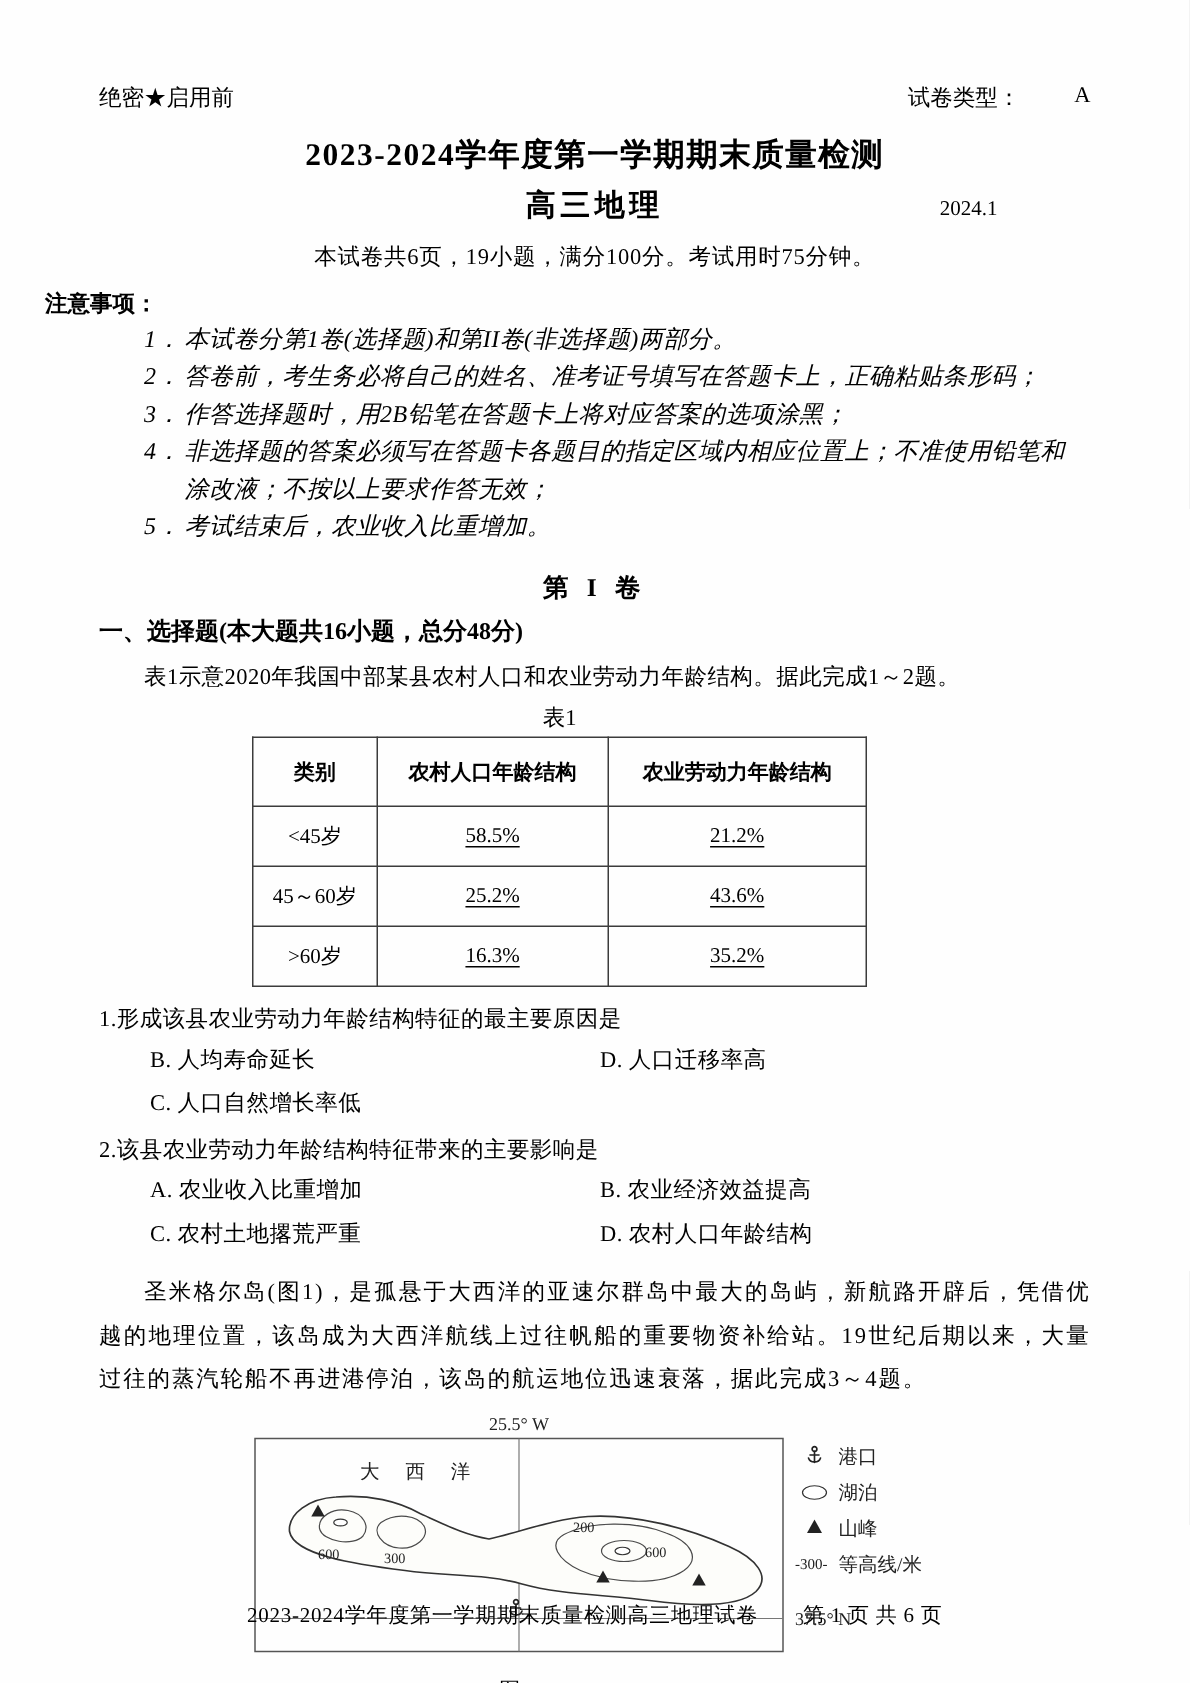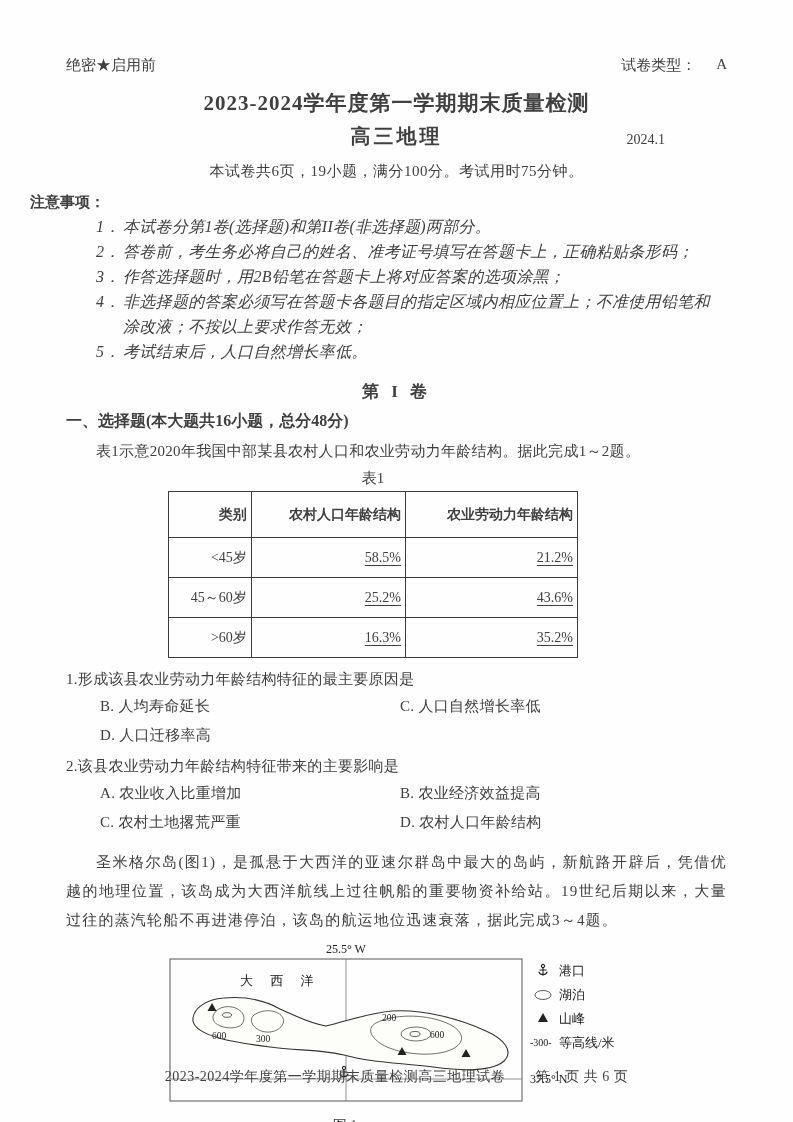--- a/index.html
+++ b/index.html
@@ -2,47 +2,47 @@
 <html><head>
 <meta charset="utf-8">
 <style>
   html,body { margin:0; padding:0; background:#e9e9e9; }
   .page {
     position:relative;
     width:793px; height:1122px;
     margin:0 auto;
     background:#fefefe;
     font-family:"Liberation Serif", serif;
-    color:#404040;
+    color:#000000;
     overflow:hidden;
   }
   .topline {
     display:flex; justify-content:space-between;
     padding:0 66px; margin-top:56px; font-size:15px;
   }
-  .papertype { display:flex; gap:20px; }
+  .papertype { display:flex; gap:36px; }
   .title {
     margin:14px 0 0 0; text-align:center;
     font-size:21px; font-weight:bold; letter-spacing:1px;
   }
   .subject-row { position:relative; text-align:center; margin-top:6px; }
   .subject { font-size:20px; font-weight:bold; letter-spacing:3px; }
   .date { position:absolute; right:128px; top:9px; font-size:14px; }
   .exam-info { text-align:center; font-size:15px; margin-top:12px; letter-spacing:0.5px; }
   .notice-heading { margin:12px 0 2px 30px; font-size:15px; font-weight:bold; }
   .notices { margin:0 70px 0 96px; font-size:16px; line-height:25px; letter-spacing:0.3px;font-style:italic; }
   .notice { padding-left:27px; }
   .notice-num { display:inline-block; width:27px; margin-left:-27px; }
   .section-title { margin-top:16px; text-align:center; font-size:17px; font-weight:bold; letter-spacing:4px; }
   .part-heading { margin:8px 0 0 66px; font-size:16px; font-weight:bold; }
   .intro { margin:10px 66px 0; font-size:15px; text-indent:2em; letter-spacing:0.3px; }
   .table-wrap { width:410px; margin:8px 0 0 168px; }
   .table-caption { text-align:center; font-size:15px; margin-bottom:3px; }
   table.age { border-collapse:collapse; width:410px; font-size:14px; }
-  table.age th, table.age td { border:1px solid #3c3c3c; text-align:right; padding:4px 4px; }
+  table.age th, table.age td { border:1px solid #3c3c3c; text-align:center; padding:4px 4px; }
   table.age th { height:37px; font-weight:bold; }
   table.age td { height:31px; }
   td.pct { text-decoration:underline; text-underline-offset:3px; }
   .question { margin:12px 66px 0; font-size:15px; letter-spacing:0.3px; }
   .stem { margin-bottom:8px; }
   .options { display:grid; grid-template-columns:300px auto; row-gap:10px; padding-left:34px; }
   .passage {
     margin:16px 66px 0; font-size:15px; line-height:29px;
     text-align:justify; text-indent:2em; letter-spacing:1.2px;
   }
@@ -89,21 +89,21 @@
     <div class="notice">
       <span class="notice-num">2．</span><span>答卷前，考生务必将自己的姓名、准考证号填写在答题卡上，正确粘贴条形码；</span>
     </div>
     <div class="notice">
       <span class="notice-num">3．</span><span>作答选择题时，用2B铅笔在答题卡上将对应答案的选项涂黑；</span>
     </div>
     <div class="notice">
       <span class="notice-num">4．</span><span>非选择题的答案必须写在答题卡各题目的指定区域内相应位置上；不准使用铅笔和涂改液；不按以上要求作答无效；</span>
     </div>
     <div class="notice">
-      <span class="notice-num">5．</span><span>考试结束后，人口自然增长率低。</span>
+      <span class="notice-num">5．</span><span>考试结束后，农业收入比重增加。</span>
     </div>
   </div>
 
   <div class="section-title">第 I 卷</div>
   <div class="part-heading">一、选择题(本大题共16小题，总分48分)</div>
   <p class="intro">表1示意2020年我国中部某县农村人口和农业劳动力年龄结构。据此完成1～2题。</p>
 
   <div class="table-wrap">
     <div class="table-caption">表1</div>
     <table class="age">
@@ -129,22 +129,22 @@
           <td class="pct">35.2%</td>
         </tr>
       </tbody>
     </table>
   </div>
 
   <div class="question">
     <div class="stem">1.形成该县农业劳动力年龄结构特征的最主要原因是</div>
     <div class="options">
       <span>B. 人均寿命延长</span>
+      <span>D. 人口迁移率高</span>
       <span>C. 人口自然增长率低</span>
-      <span>D. 人口迁移率高</span>
     </div>
   </div>
 
   <div class="question">
     <div class="stem">2.该县农业劳动力年龄结构特征带来的主要影响是</div>
     <div class="options">
       <span>A. 农业收入比重增加</span>
       <span>B. 农业经济效益提高</span>
       <span>C. 农村土地撂荒严重</span>
       <span>D. 农村人口年龄结构</span>

